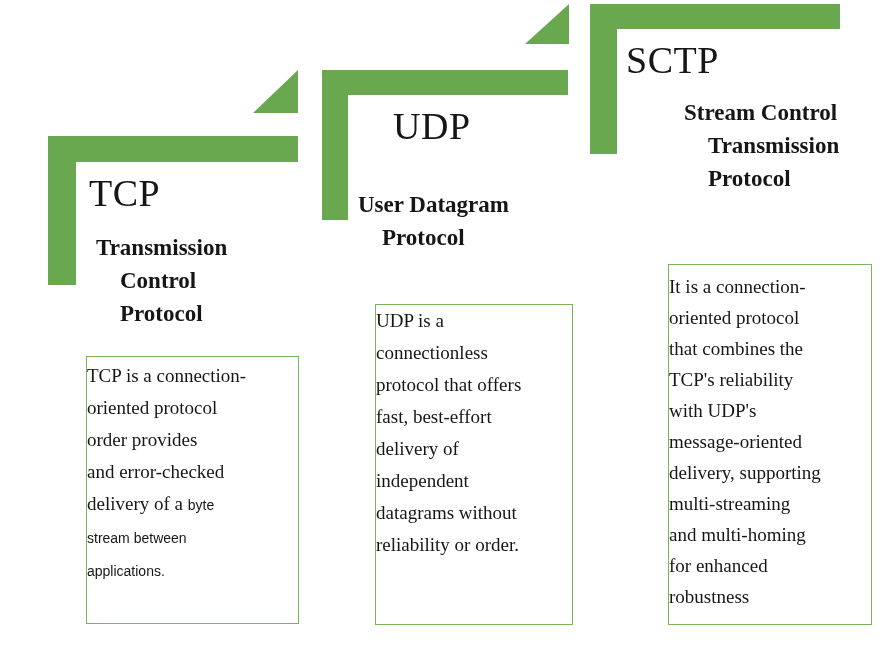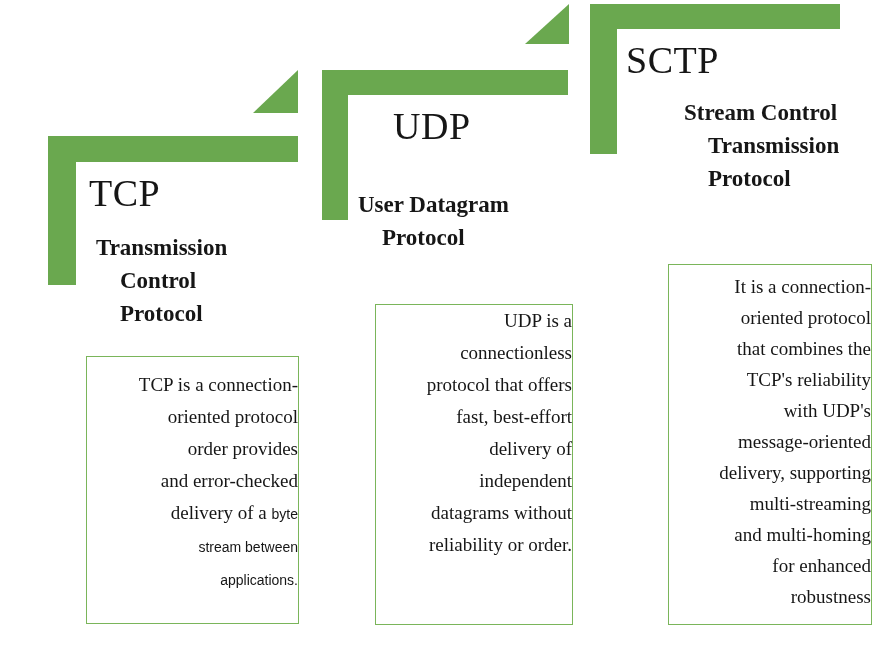--- a/index.html
+++ b/index.html
@@ -32,22 +32,22 @@
   .udp  .acronym{left:357px;top:107px;margin-left:36px;}
   .sctp .acronym{left:626px;top:41px;}
 
   .fullname{position:absolute;font-size:23px;font-weight:700;line-height:33px;}
   .fullname div + div{padding-left:24px;}
   .tcp  .fullname{left:96px; top:231px;}
   .udp  .fullname{left:358px;top:168px;margin-top:20px;}
   .sctp .fullname{left:664px;top:96px;margin-left:20px;}
 
   .descbox{position:absolute;border:1.5px solid var(--green-border);
-           background:#ffffff;text-align:right;font-size:19px;line-height:32px;}
-  .tcp  .descbox{left:86px; top:356px;width:213px;height:268px;padding-top:12px;}
+           background:#ffffff;text-align:left;font-size:19px;line-height:32px;}
+  .tcp  .descbox{left:86px; top:356px;width:213px;height:268px;padding-top:3px;}
   .udp  .descbox{left:375px;top:304px;width:198px;height:321px;padding-top:0;}
   .sctp .descbox{left:668px;top:264px;width:204px;height:361px;padding-top:6px;line-height:31px;}
 
   .sans{font-family:"Liberation Sans","DejaVu Sans",sans-serif;font-size:14px;}
 </style>
 </head>
 <body>
 
 <div class="stage">
 

